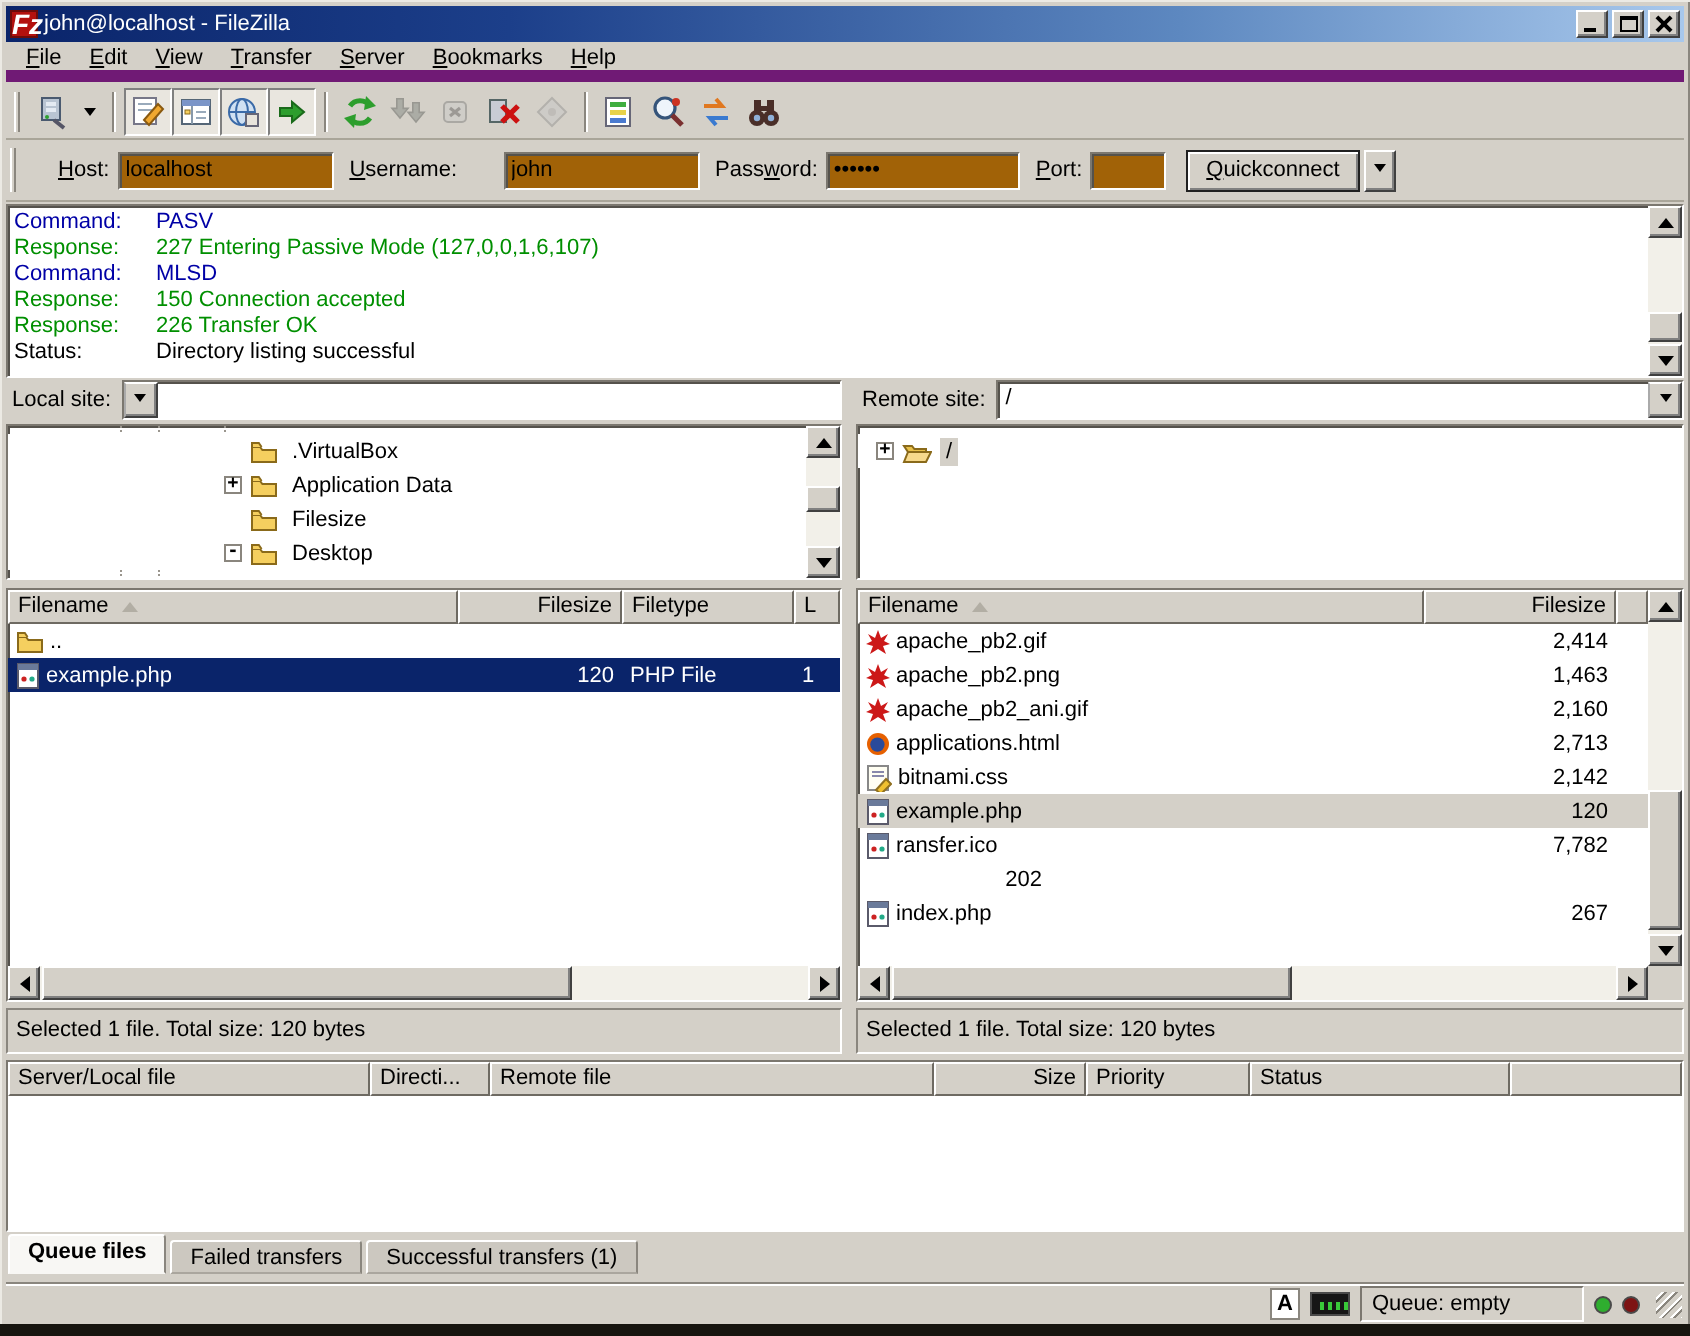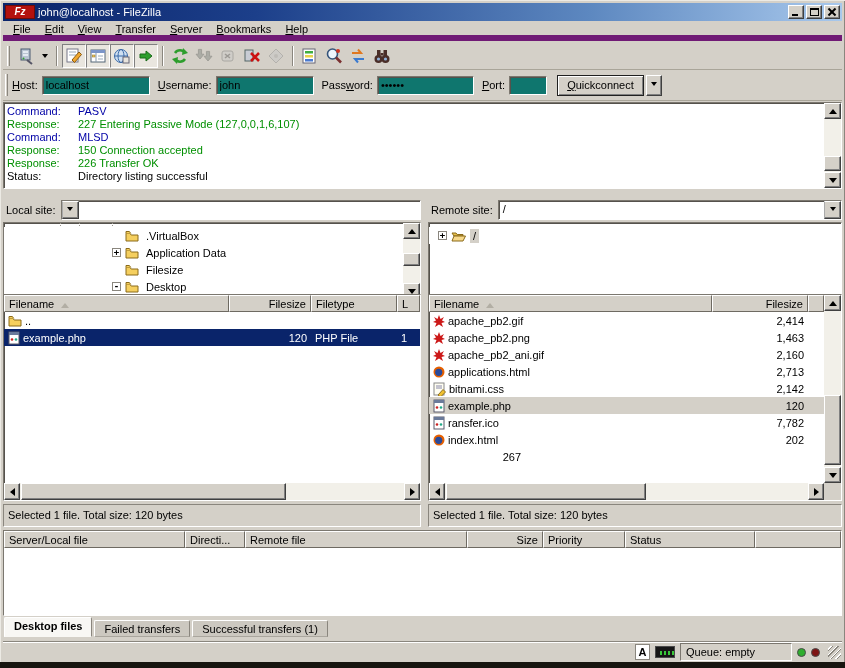--- a/index.html
+++ b/index.html
@@ -10,22 +10,22 @@
   u{text-decoration:underline}
   svg{display:block;flex:none}
 
   
   .sunken{border:1px solid;border-color:#7b776f #fff #fff #7b776f;box-shadow:inset 1px 1px 0 #55524c}
   .raised{border:1px solid;border-color:#fff #404040 #404040 #fff;box-shadow:inset -1px -1px 0 #808080}
 
   
   .titlebar{position:absolute;left:3px;top:3px;right:3px;height:18px;display:flex;align-items:center;
     padding:0 2px;background:linear-gradient(90deg,#0a246a 0%,#1c3f8a 30%,#5d88c0 70%,#a8c8ec 100%)}
-  .appicon{width:30px;height:14px;background:#b3110e;border:1px solid #6d0c0a;color:#fff;
-    font-weight:bold;font-style:italic;font-size:10px;line-height:12px;text-align:center;margin-right:3px}
+  .appicon{width:14px;height:14px;background:#b3110e;border:1px solid #6d0c0a;color:#fff;
+    font-weight:bold;font-style:italic;font-size:14px;line-height:12px;text-align:center;margin-right:3px}
   .wtitle{flex:1;color:#fff;font-weight:normal;white-space:nowrap}
   .winbtn{width:16px;height:14px;background:#d4d0c8;margin-left:2px;position:relative}
   .glyph-min{position:absolute;left:3px;bottom:2px;width:6px;height:2px;background:#000}
   .glyph-max{position:absolute;left:3px;top:2px;width:9px;height:8px;border:1px solid #000;border-top-width:2px}
   .glyph-x1,.glyph-x2{position:absolute;left:2px;top:5px;width:10px;height:2px;background:#000}
   .glyph-x1{transform:rotate(45deg)}.glyph-x2{transform:rotate(-45deg)}
 
   
   .menubar{position:absolute;left:3px;top:22px;right:3px;height:19px;display:flex;align-items:center;
     padding-left:3px;border-bottom:6px solid #701a75}
@@ -39,21 +39,21 @@
   .tbtn.on{border:1px solid;border-color:#808080 #fff #fff #808080;background:#e9e6df}
   .tbtn.dis svg{filter:grayscale(.95) opacity(.45)}
   .tsep{width:2px;height:20px;border-left:1px solid #8a867e;border-right:1px solid #fff;margin:0 4px}
   .tri-down{width:0;height:0;border:3px solid transparent;border-top:4px solid #000;margin-top:3px}
 
   
   .qcbar{position:absolute;left:3px;top:70px;right:3px;height:31px;display:flex;align-items:center;
     border-bottom:1px solid #a9a599;padding-left:2px}
   .qgrip{width:3px;height:22px;border-left:1px solid #fff;border-right:1px solid #8a867e;margin-right:4px}
   .qlabel{margin:0 4px 0 8px;white-space:nowrap}
-  .field{height:19px;background:#0f766e;border:1px solid;border-color:#7b776f #fff #fff #7b776f;
+  .field{height:19px;background:#a16207;border:1px solid;border-color:#7b776f #fff #fff #7b776f;
     box-shadow:inset 1px 1px 0 #55524c;padding:1px 3px;font:inherit;outline:none}
   .qcbtn{height:21px;margin-left:10px;padding:2px 9px;background:#d4d0c8;border:1px solid #202020;
     box-shadow:inset 1px 1px 0 #fff,inset -1px -1px 0 #808080;font:inherit;white-space:nowrap}
   .qcdd{width:16px;height:21px;background:#d4d0c8;display:flex;align-items:center;justify-content:center;margin-left:2px}
 
   
   .logbox{position:absolute;left:3px;top:102px;right:3px;height:87px;background:#fff;padding-top:2px;overflow:hidden}
   .logline{height:13px;line-height:13px;white-space:nowrap}
   .loglabel{display:inline-block;width:74px;padding-left:3px}
   .log-command{color:#0000a6}
@@ -68,21 +68,21 @@
     display:flex;align-items:center;justify-content:center}
   .hsb .sbbtn{width:16px;height:17px}
   .sbthumb{position:absolute;background:#d4d0c8;border:1px solid;border-color:#fff #404040 #404040 #fff;
     box-shadow:inset -1px -1px 0 #808080}
   .t-up{width:0;height:0;border:4px solid transparent;border-bottom:5px solid #000;margin-top:-4px}
   .t-dn{width:0;height:0;border:4px solid transparent;border-top:5px solid #000;margin-bottom:-4px}
   .t-lf{width:0;height:0;border:4px solid transparent;border-right:5px solid #000;margin-left:-4px}
   .t-rt{width:0;height:0;border:4px solid transparent;border-left:5px solid #000;margin-right:-4px}
 
   
-  .trees{position:absolute;left:3px;top:200px;width:839px;height:102px}
+  .trees{position:absolute;left:3px;top:190px;width:839px;height:102px}
   .pane-l{position:absolute;left:0;top:0;width:418px;height:100%}
   .pane-r{position:absolute;left:425px;top:0;width:414px;height:100%}
   .sitebar{display:flex;height:20px;align-items:stretch}
   .sitelabel{padding:4px 5px 0 3px;white-space:nowrap}
   .combo{flex:1;display:flex;background:#fff;border:1px solid;border-color:#7b776f #fff #fff #7b776f;
     box-shadow:inset 1px 1px 0 #55524c}
   .combo-text{flex:1;padding:2px 4px;white-space:nowrap;overflow:hidden}
   .combo-btn{width:17px;background:#d4d0c8;display:flex;align-items:center;justify-content:center;
     border-left:1px solid #aaa}
   .redacted{display:inline-block;width:52px;height:10px;background:#b9b5ad;filter:blur(1.5px);
@@ -96,21 +96,21 @@
     font:bold 9px/7px "DejaVu Sans Mono",monospace;text-align:center;z-index:2}
   .expander.none{visibility:hidden}
   .tlabel{padding:1px 3px;white-space:nowrap}
   .tlabel.isel{background:#d4d0c8}
 
   
   .lists{position:absolute;left:3px;top:294px;width:839px;height:233px}
   .lbox{position:absolute;top:0;left:0;right:0;height:207px;background:#fff}
   .hdr{position:absolute;top:0;left:0;right:0;height:17px;display:flex}
   .hcell{background:#d4d0c8;border:1px solid;border-color:#fff #6e6a62 #6e6a62 #fff;
-    padding:1px 4px;display:flex;align-items:center;overflow:hidden;white-space:nowrap;flex:none}
+    padding:1px 4px;display:flex;overflow:hidden;white-space:nowrap;flex:none}
   .hcell.right{justify-content:flex-end}
   .hcell.fill{flex:1}
   .sortasc{width:0;height:0;border:4px solid transparent;border-bottom:5px solid #b2aea4;margin-left:7px}
   .rows{position:absolute;top:17px;left:0;right:0;bottom:17px;overflow:hidden}
   .frow{height:17px;display:flex;align-items:center}
   .fcell{padding:0 4px;white-space:nowrap;overflow:hidden;flex:none;display:flex;align-items:center;gap:3px}
   .fcell.right{justify-content:flex-end}
   .frow.sel{background:#0a246a;color:#fff}
   .frow.isel{background:#d4d0c8}
   .statusline{position:absolute;top:210px;left:0;right:0;height:23px;border:1px solid;
@@ -283,24 +283,24 @@
         <circle cx="5.5" cy="12" r="4" fill="#4a2e28"></circle>
           <circle cx="12.5" cy="12" r="4" fill="#4a2e28"></circle>
         <circle cx="5.5" cy="12" r="1.6" fill="#8fb0d8"></circle>
           <circle cx="12.5" cy="12" r="1.6" fill="#8fb0d8"></circle>
       </svg>
     </div>
   </div>
 
   <div class="qcbar">
     <span class="qgrip"></span>
-    <span class="qlabel" style="margin-left:0"><u>H</u>ost:</span>
+    <span class="qlabel" style="margin-left:17px"><u>H</u>ost:</span>
     <input class="field" style="width: 108px;" readonly="" value="localhost">
     <span class="qlabel"><u>U</u>sername:</span>
-    <input class="field" style="width: 98px;" readonly="" value="john">
+    <input class="field" style="width: 98px; margin-left: 19px;" readonly="" value="john">
     <span class="qlabel">Pass<u>w</u>ord:</span>
     <input class="field" style="width: 97px;" readonly="" value="••••••">
     <span class="qlabel"><u>P</u>ort:</span>
     <input class="field" style="width: 38px;" readonly="" value="">
     <button class="qcbtn"><u>Q</u>uickconnect</button>
     <div class="qcdd raised">
         <span class="tri-down" style="margin-top:1px"></span>
       </div>
   </div>
 
@@ -547,30 +547,32 @@
                   <rect x="1" y="1" width="10" height="12" fill="#fff" stroke="#5a5a6a"></rect>
                   <rect x="1" y="1" width="10" height="3" fill="#6a7a9a"></rect>
                   <circle cx="4" cy="8.5" r="1.3" fill="#cc2222"></circle>
                   <circle cx="8" cy="8.5" r="1.3" fill="#22aa88"></circle>
                 </svg>
                 <span>ransfer.ico</span>
               </span>
             <span class="fcell right" style="width:96px">7,782</span>
           </div>
           <div class="frow">
-            <span class="fcell" style="width:283px">
-                <svg width="12" height="12">
-                  <circle cx="6" cy="6" r="5.5" fill="#e66000"></circle>
-                  <circle cx="5.7" cy="6.3" r="3.6" fill="#2a4a9a"></circle>
-                </svg>
-                <span>index.html</span>
-              </span>
             <span class="fcell right" style="width:96px">202</span>
           </div>
           <div class="frow">
+            <span class="fcell" style="width:283px">
+                <svg width="12" height="14">
+                  <rect x="1" y="1" width="10" height="12" fill="#fff" stroke="#5a5a6a"></rect>
+                  <rect x="1" y="1" width="10" height="3" fill="#6a7a9a"></rect>
+                  <circle cx="4" cy="8.5" r="1.3" fill="#cc2222"></circle>
+                  <circle cx="8" cy="8.5" r="1.3" fill="#22aa88"></circle>
+                </svg>
+                <span>index.php</span>
+              </span>
             <span class="fcell right" style="width:96px">267</span>
           </div>
         </div>
         <div class="vsb" style="top:0;bottom:17px;right:0">
           <div class="sbbtn" style="top:0;right:0">
               <span class="t-up"></span>
             </div>
           <div class="sbthumb" style="right:0;width:17px;top:100px;height:70px"></div>
           <div class="sbbtn" style="bottom:0;right:0">
               <span class="t-dn"></span>
@@ -610,21 +612,21 @@
         </div>
       <div class="hcell" style="width:130px">
           <span>Status</span>
         </div>
       <div class="hcell fill"></div>
     </div>
     <div style="height:67px"></div>
   </div>
 
   <div class="tabs">
-    <span class="tab active">Desktop files</span>
+    <span class="tab active">Queue files</span>
     <span class="tab">Failed transfers</span>
     <span class="tab">Successful transfers (1)</span>
   </div>
 
   <div class="statusbar">
     <span class="ind-a">A</span>
     <span class="ind-speed"></span>
     <span class="queuepanel">Queue: empty</span>
     <span class="led on"></span>
     <span class="led off"></span>

